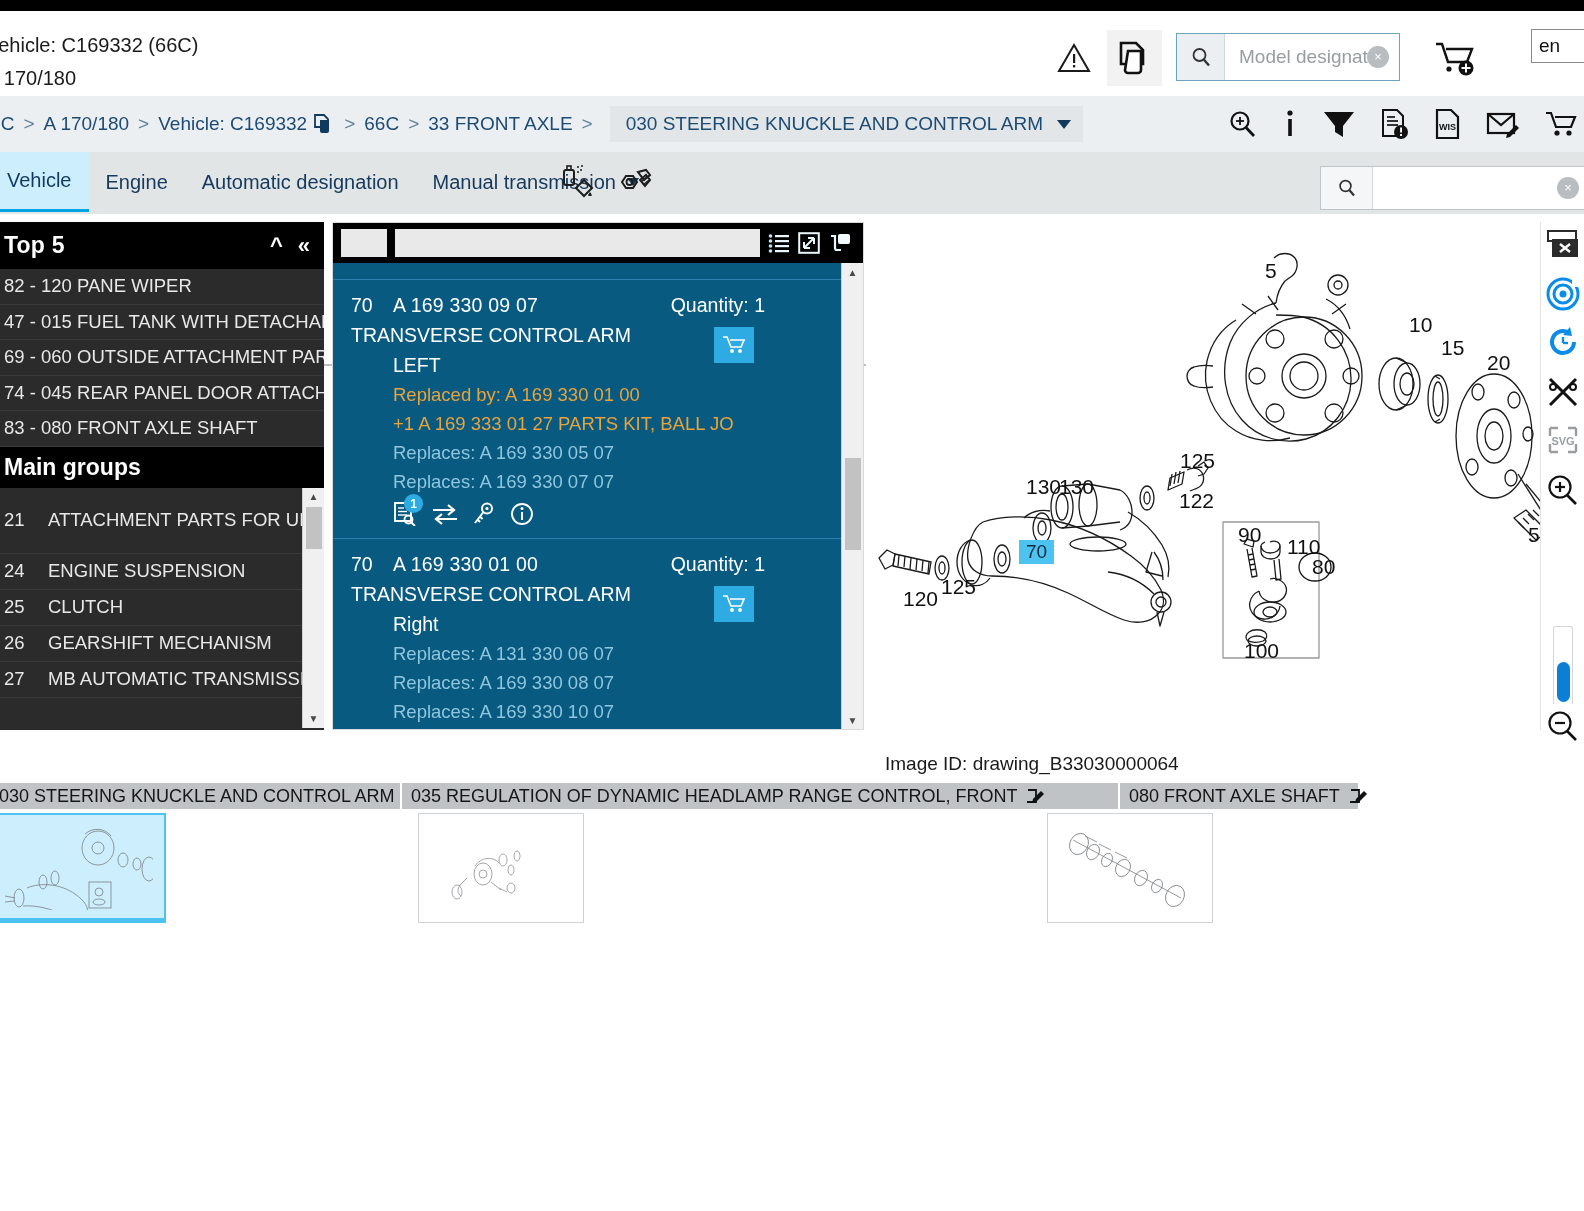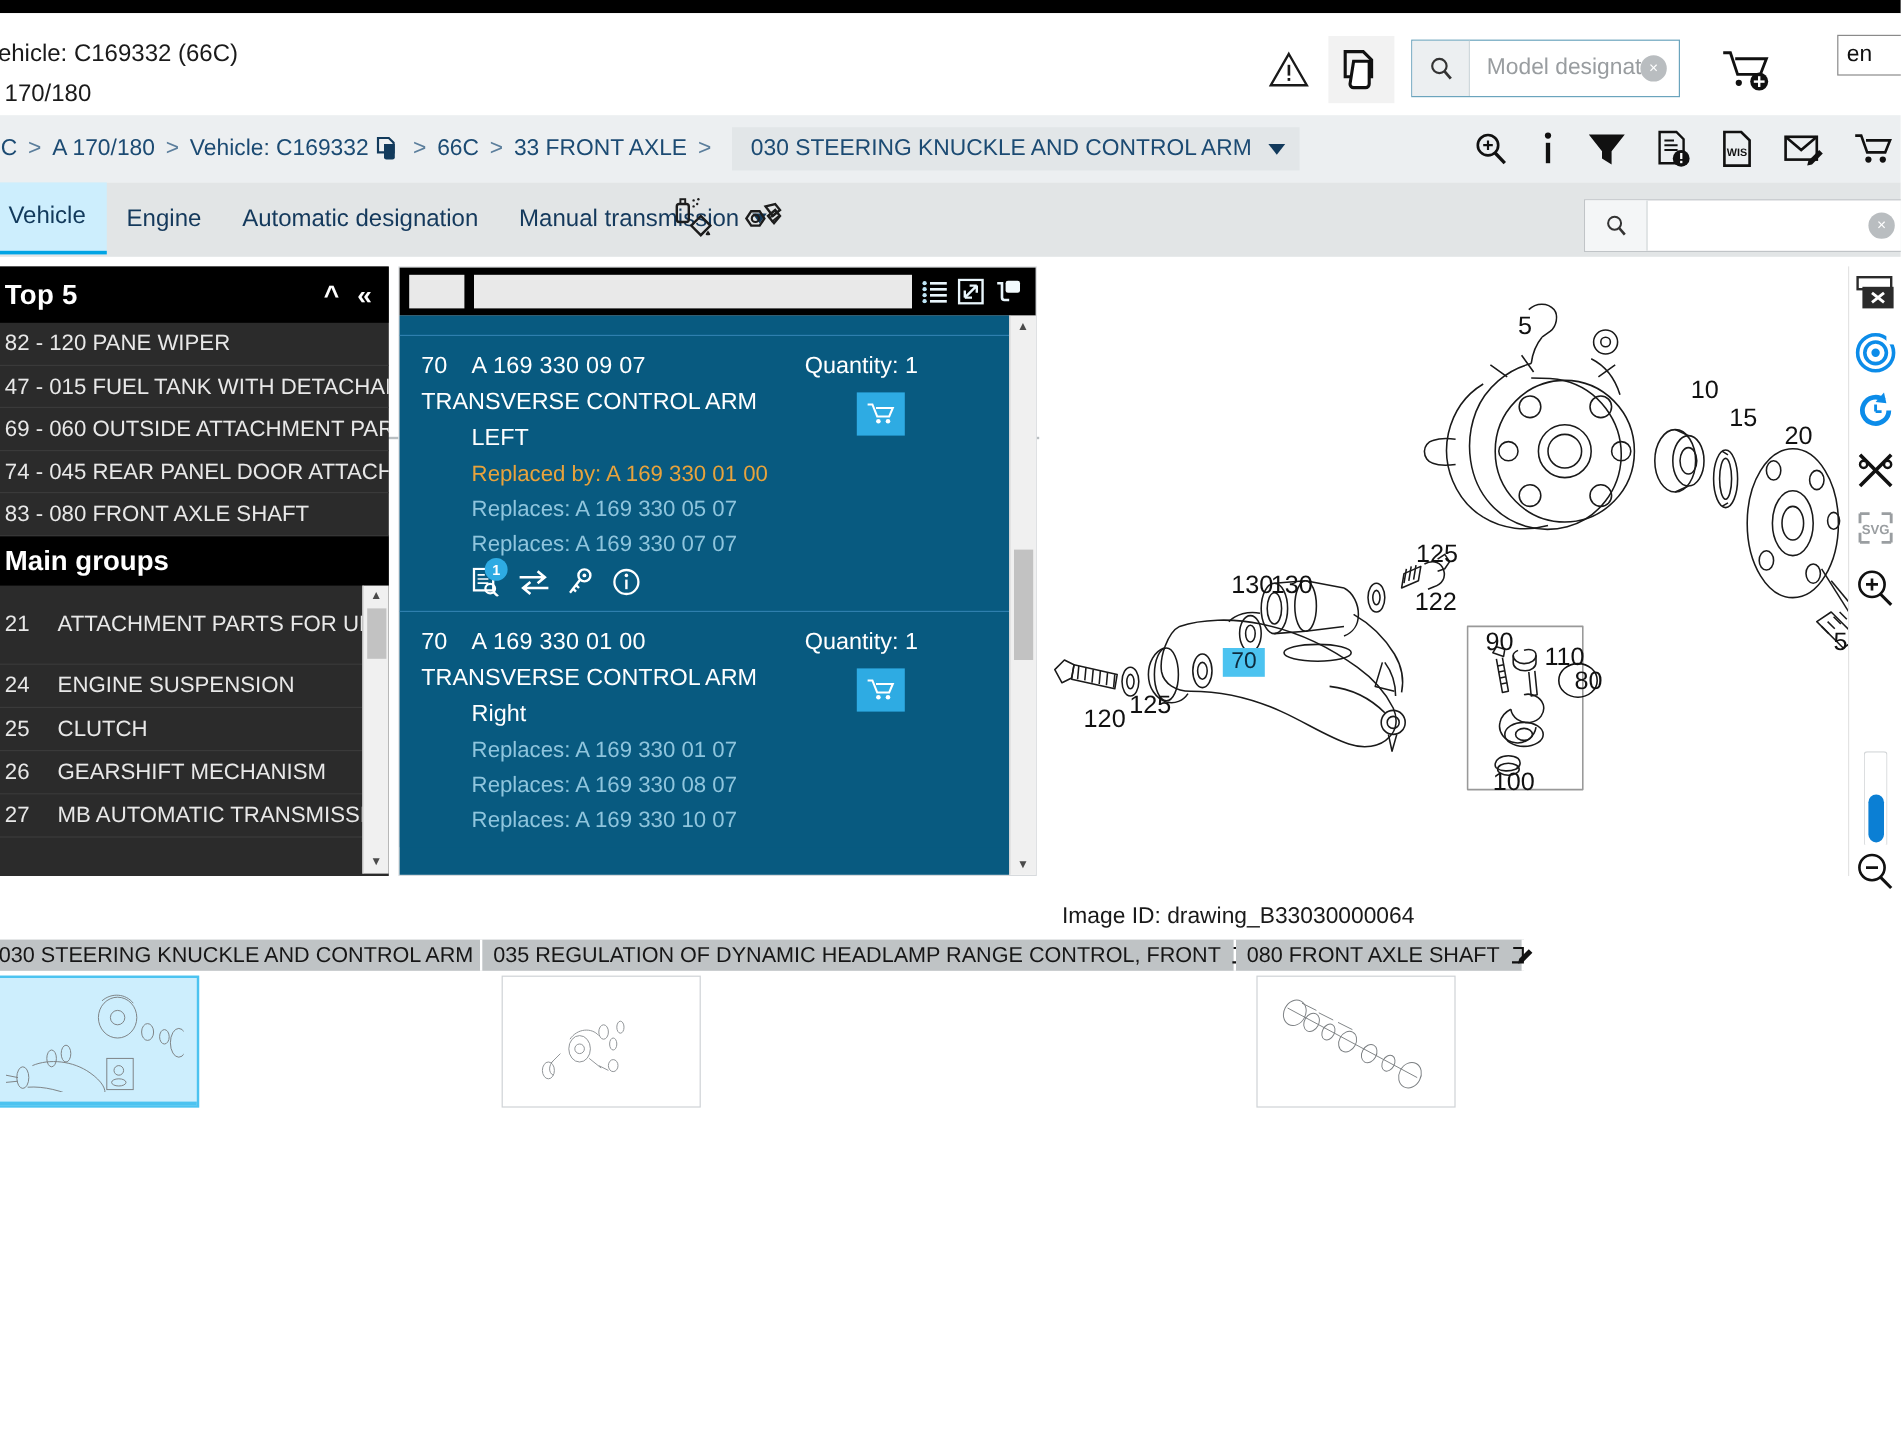--- a/index.html
+++ b/index.html
@@ -588,20 +588,21 @@
         <div class="pr-cart">
           <svg width="24" height="20" viewBox="0 0 24 20">
             <path d="M1 2 h4 l4 10 h10 l3 -7 h-14" fill="none" stroke="#ffffff" stroke-width="1.7"></path>
             <circle cx="10" cy="16" r="1.9" fill="#ffffff"></circle>
             <circle cx="18" cy="16" r="1.9" fill="#ffffff"></circle>
           </svg>
         </div>
         <div class="pr-name">TRANSVERSE CONTROL ARM</div>
         <div class="pr-side">LEFT</div>
         <div class="pr-repl">Replaced by: A 169 330 01 00</div>
+        <div class="pr-kit">+1 A 169 333 01 27 PARTS KIT, BALL JO</div>
         <div class="pr-replaces">Replaces: A 169 330 05 07</div>
         <div class="pr-replaces">Replaces: A 169 330 07 07</div>
         <div class="pr-icons">
           <span class="pi">
             <svg width="24" height="24" viewBox="0 0 24 24">
               <path d="M2 1 h11 l5 5 v13 h-16 Z" fill="none" stroke="#ffffff" stroke-width="1.9"></path>
               <line x1="5" y1="6" x2="11" y2="6" stroke="#ffffff" stroke-width="1.4"></line>
               <line x1="5" y1="9.5" x2="14" y2="9.5" stroke="#ffffff" stroke-width="1.4"></line>
               <line x1="5" y1="13" x2="14" y2="13" stroke="#ffffff" stroke-width="1.4"></line>
               <circle cx="15.5" cy="17.5" r="4" fill="none" stroke="#ffffff" stroke-width="1.9"></circle>
@@ -640,21 +641,21 @@
         <div class="pr-qty">Quantity: 1</div>
         <div class="pr-cart">
           <svg width="24" height="20" viewBox="0 0 24 20">
             <path d="M1 2 h4 l4 10 h10 l3 -7 h-14" fill="none" stroke="#ffffff" stroke-width="1.7"></path>
             <circle cx="10" cy="16" r="1.9" fill="#ffffff"></circle>
             <circle cx="18" cy="16" r="1.9" fill="#ffffff"></circle>
           </svg>
         </div>
         <div class="pr-name">TRANSVERSE CONTROL ARM</div>
         <div class="pr-side">Right</div>
-        <div class="pr-replaces">Replaces: A 169 330 01 07</div>
+        <div class="pr-replaces">Replaces: A 131 330 06 07</div>
         <div class="pr-replaces">Replaces: A 169 330 08 07</div>
         <div class="pr-replaces">Replaces: A 169 330 10 07</div>
       </div>
     </div>
 
     <div class="parts-scroll">
       <div class="arr">▲</div>
       <div class="thumb"></div>
       <div class="arr bot">▼</div>
     </div>
@@ -844,21 +845,21 @@
     <div class="th-tabs">
       <div class="th-tab" style="width:412px;margin-left:-10px">
         <span>030 STEERING KNUCKLE AND CONTROL ARM</span>
         <span class="edit">
           <svg width="18" height="18" viewBox="0 0 18 18">
             <path d="M1 3 h8 v12 h-12 v-8" fill="none" stroke="#111" stroke-width="1.8"></path>
             <path d="M6 12 l8 -8 l3 3 l-8 8 l-4 1 Z" fill="#111"></path>
           </svg>
         </span>
       </div>
-      <div class="th-tab" style="width:628px">
+      <div class="th-tab" style="width:718px">
         <span>035 REGULATION OF DYNAMIC HEADLAMP RANGE CONTROL, FRONT</span>
         <span class="edit">
           <svg width="18" height="18" viewBox="0 0 18 18">
             <path d="M1 3 h8 v12 h-12 v-8" fill="none" stroke="#111" stroke-width="1.8"></path>
             <path d="M6 12 l8 -8 l3 3 l-8 8 l-4 1 Z" fill="#111"></path>
           </svg>
         </span>
       </div>
       <div class="th-tab" style="width:240px">
         <span>080 FRONT AXLE SHAFT</span>

